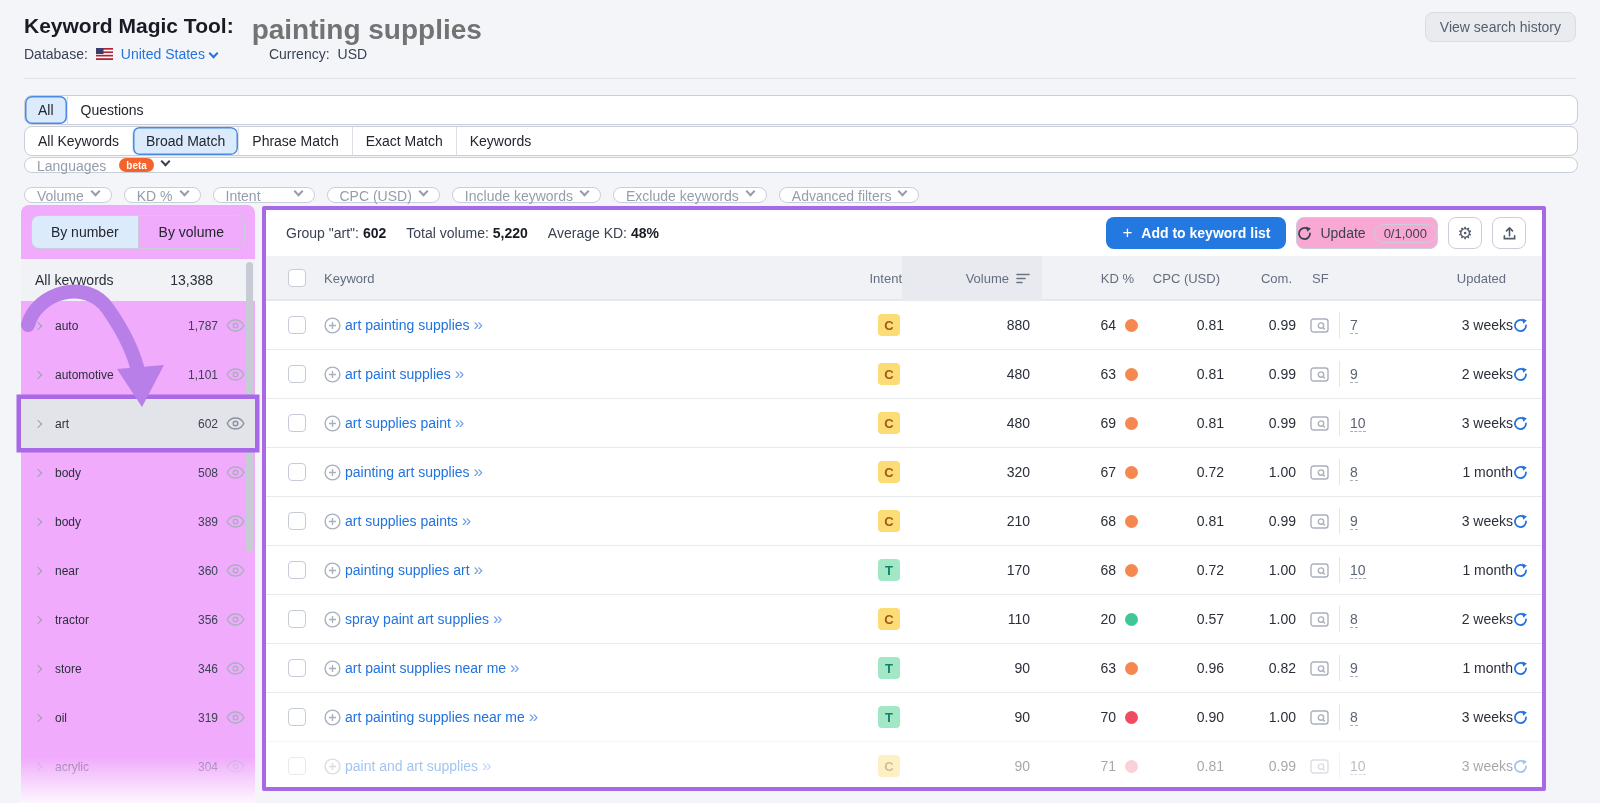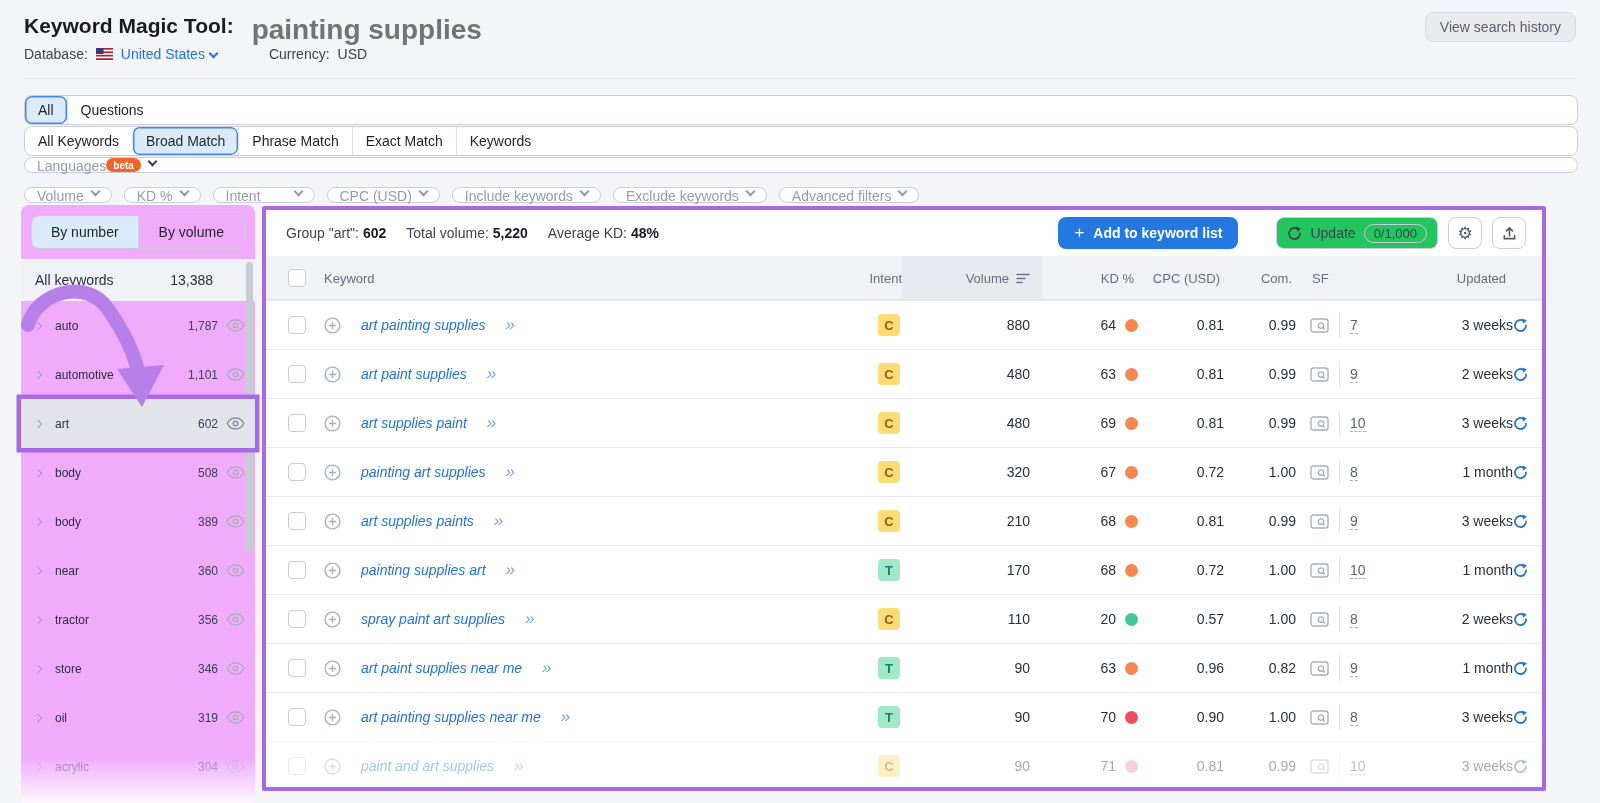--- a/index.html
+++ b/index.html
@@ -21,21 +21,21 @@
   .btn-history { position:absolute; right:24px; top:12px; background:#E9EBEF; border:1px solid #D9DCE3; border-radius:8px; height:30px; padding:0 14px; font-size:14px; color:#535E6F; display:flex; align-items:center; cursor:pointer; }
   .hdr-divider { border:none; border-top:1px solid #E0E2E8; margin-top:16px; }
   
   .tabs-row { display:flex; gap:1px; padding:16px 22px 0 24px;flex-direction:column; }
   .seg-group { display:flex; background:#fff; border:1px solid #C9CEDA; border-radius:8px; height:30px; overflow:visible; }
   .seg { padding:0 13px; font-size:14px; color:#23262E; line-height:28px; cursor:pointer; border-left:1px solid #DCDFE6; white-space:nowrap; }
   .seg:first-child { border-left:none; }
   .seg[data-selected="true"] { background:#DCEBFB; box-shadow:inset 0 0 0 1.5px #4A8AE2; border-radius:7px; border-left-color:transparent; }
   .pill { display:flex; background:#fff; border:1px solid #C9CEDA; border-radius:8px; height:16px; padding:0 12px; font-size:14px; color:#949DAB; cursor:pointer; white-space:nowrap; }
   .pill .chev { margin-left:8px; color:#3A4252; }
-  .badge-beta { background:#F4632C; color:#fff; font-size:10px; font-weight:700; border-radius:9px; padding:2px 7px; margin-left:0; }
+  .badge-beta { background:#F4632C; color:#fff; font-size:10px; font-weight:700; border-radius:9px; padding:2px 7px; margin-left:13px; }
   .filters-row { display:flex; gap:12px; padding:14px 24px 0 24px; }
   .filters-row .pill .chev { color:#949DAB; }
   
   .sidebar { position:absolute; left:21px; top:205px; width:234px; height:598px; background:#f0abfc; border-radius:8px 8px 0 0; }
   .side-tabs-wrap { padding:10px; }
   .side-tabs { display:flex; border:1px solid #C9CEDA; border-radius:8px; height:34px; overflow:hidden; }
   .side-tab { flex:1; text-align:center; line-height:32px; font-size:14px; color:#23262E; cursor:pointer; }
   .side-tab:last-child { border-left:1px solid #C9CEDA; }
   .side-tab[data-selected="true"] { background:#DCEBFB; }
   .side-all { height:42px; background:#F1F2F6; display:flex; align-items:center; padding:0 14px; font-size:14px; color:#2A2F3A; cursor:pointer; }
@@ -49,34 +49,34 @@
   .side-fade { position:absolute; left:0; right:0; bottom:0; height:46px; background:linear-gradient(rgba(255,255,255,0),rgba(255,255,255,.9)); pointer-events:none; }
   .arrow-anno { position:absolute; left:10px; top:283px; z-index:5; pointer-events:none; }
   
   .panel { position:absolute; left:262px; top:206px; width:1284px; height:585px; background:#fff; border:4px solid #A869E6; border-radius:2px; overflow:hidden; }
   .toolbar { height:46px; display:flex; align-items:center; padding:0 16px 0 20px; }
   .stats { display:flex; gap:20px; font-size:14px; color:#3A4252; }
   .stats b { color:#181B23; margin-left:4px; }
   .toolbar-right { margin-left:auto; display:flex; align-items:center; gap:10px; }
   .btn-add { background:#2379E0; color:#fff; border:none; border-radius:8px; height:32px; padding:0 16px; font-size:14px; font-weight:700; display:flex; align-items:center; gap:9px; cursor:pointer; }
   .btn-add .plus { font-size:17px; font-weight:400; }
-  .btn-update { background:#22c55e; border:1px solid #C9CEDA; border-radius:8px; height:32px; padding:0 10px; display:flex; align-items:center; gap:8px; font-size:14px; color:#3A4252; cursor:pointer;margin-left:28px; }
+  .btn-update { background:#f9a8d4; border:1px solid #C9CEDA; border-radius:8px; height:32px; padding:0 0; display:flex; align-items:center; gap:8px; font-size:14px; color:#3A4252; cursor:pointer; }
   .quota { border:1px solid #C9CEDA; border-radius:12px; padding:1px 9px; font-size:13px; }
   .btn-icon { background:#fff; border:1px solid #C9CEDA; border-radius:8px; width:34px; height:32px; display:flex; align-items:center; justify-content:center; cursor:pointer; color:#525B68; font-size:17px; }
   .t-grid { display:grid; grid-template-columns:58px 1fr 72px 140px 100px 88px 68px 84px 146px; align-items:center; padding-right:14px; }
   .thead { height:44px; background:#F1F2F6; font-size:13px; color:#646E7E; border-bottom:1px solid #E3E5EA; }
   .th { cursor:pointer; }
   .th-right { text-align:right; }
   .th-vol { background:#E8EAF0; height:44px; display:flex; align-items:center; justify-content:flex-end; gap:7px; padding-right:12px; }
   .th-upd { padding-right:22px; }
   .row { height:49px; border-top:1px solid #E9EAEE; font-size:14px; color:#2A2F3A; }
   .row:first-of-type { border-top:none; }
   .row[data-faded="true"] { opacity:.42; }
   .cb { width:18px; height:18px; border:1px solid #C6CBD6; border-radius:4px; background:#fff; margin-left:22px; cursor:pointer; }
-  .kw-cell { display:flex; align-items:center; gap:20px;font-style:italic; }
+  .kw-cell { display:flex; align-items:center; gap:4px; }
   .kw-link { color:#2273DE; cursor:pointer; }
   .kw-expand { color:#6F9FE8; font-size:17px; cursor:pointer; letter-spacing:-1px; }
   .intent-cell { display:flex; justify-content:flex-end; padding-right:2px; }
   .intent-badge { width:22px; height:22px; border-radius:4px; display:flex; align-items:center; justify-content:center; font-size:13px; font-weight:700; }
   .intent-badge[data-intent="C"] { background:#FBDC77; color:#9E5B17; }
   .intent-badge[data-intent="T"] { background:#A3E8C6; color:#12826B; }
   .num-right { text-align:right; padding-right:12px; }
   .kd-cell { display:flex; justify-content:flex-end; align-items:center; gap:9px; padding-right:4px; }
   .kd-dot { width:13px; height:13px; border-radius:50%; }
   .kd-dot[data-level="orange"] { background:#F5874F; }

